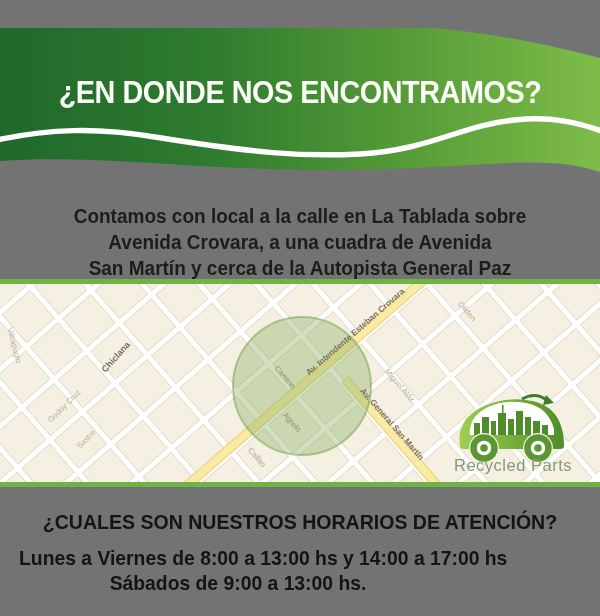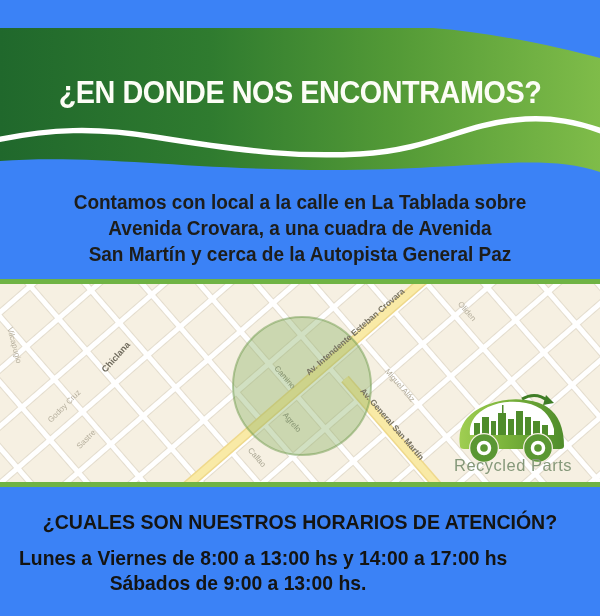--- a/index.html
+++ b/index.html
@@ -1,30 +1,30 @@
 <!DOCTYPE html>
 <html><head>
 <meta charset="utf-8">
 <style>
   html,body{margin:0;padding:0;background:#ffffff;}
   .flyer{
-    position:relative;width:600px;height:616px;overflow:hidden;background:#3b82f6;
+    position:relative;width:600px;height:616px;overflow:hidden;background:#737373;
     font-family:"Liberation Sans",sans-serif;
     text-decoration:underline;
   }
   
   .band-svg{position:absolute;top:0;left:0;display:block;}
   .page-title{
     position:absolute;top:74px;left:0;width:600px;margin:0;
     text-align:center;color:#fcfdf6;font-size:32px;font-weight:bold;
     letter-spacing:-0.5px;transform:scaleX(0.9);transform-origin:50% 50%;
     white-space:nowrap;
   }
   
-  .intro{position:absolute;top:189px;left:0;width:600px;}
+  .intro{position:absolute;top:203px;left:0;width:600px;}
   .intro-line{
     text-align:center;font-size:20px;font-weight:bold;color:#1d1d1b;
     line-height:26px;transform:scaleX(0.95);transform-origin:50% 50%;white-space:nowrap;
   }
   
   .map-wrap{position:absolute;top:279px;left:0;width:600px;}
   .map-border{height:5px;background:#6fb344;}
   .map-svg{display:block;background:#f6f0e2;}
   
   .hours-title{

